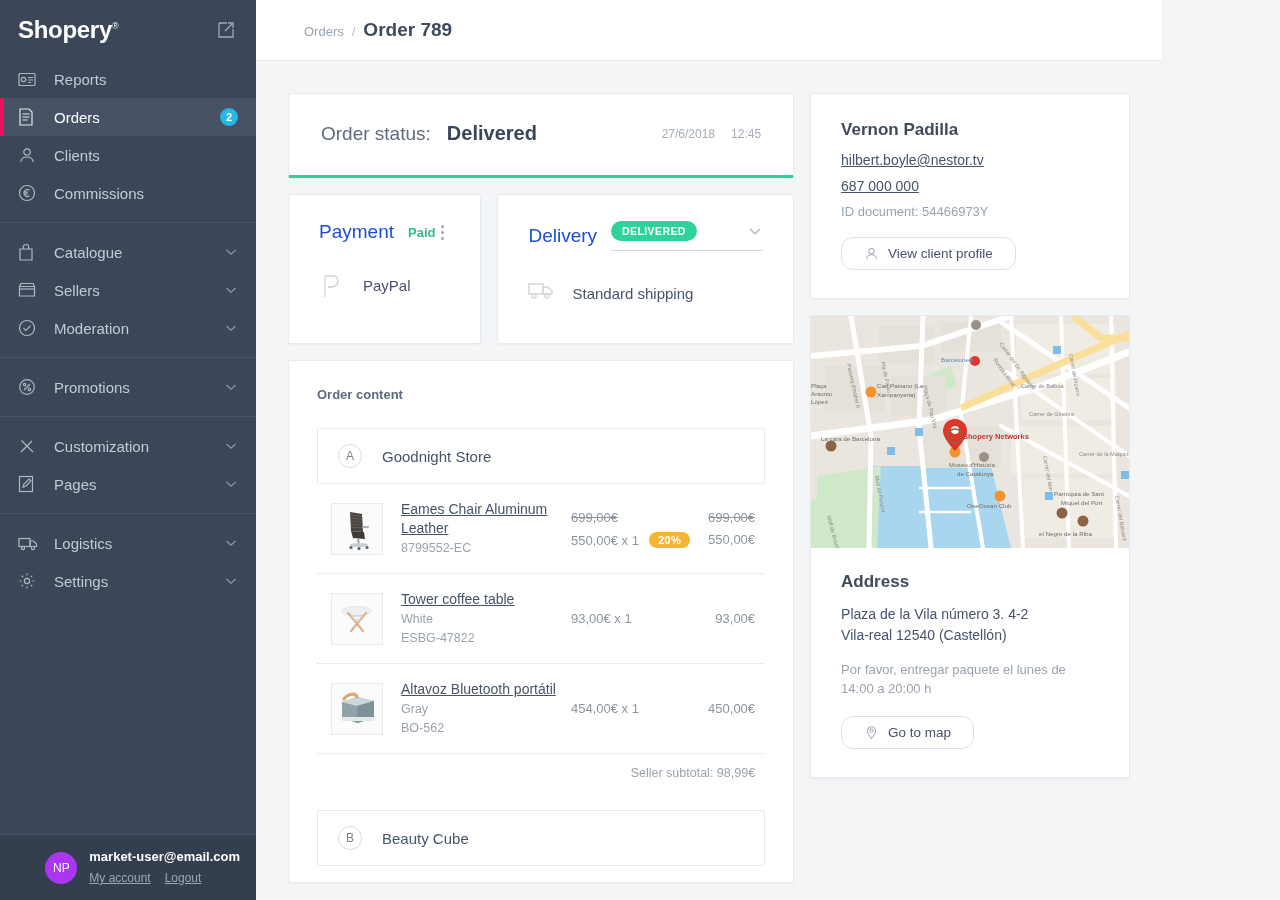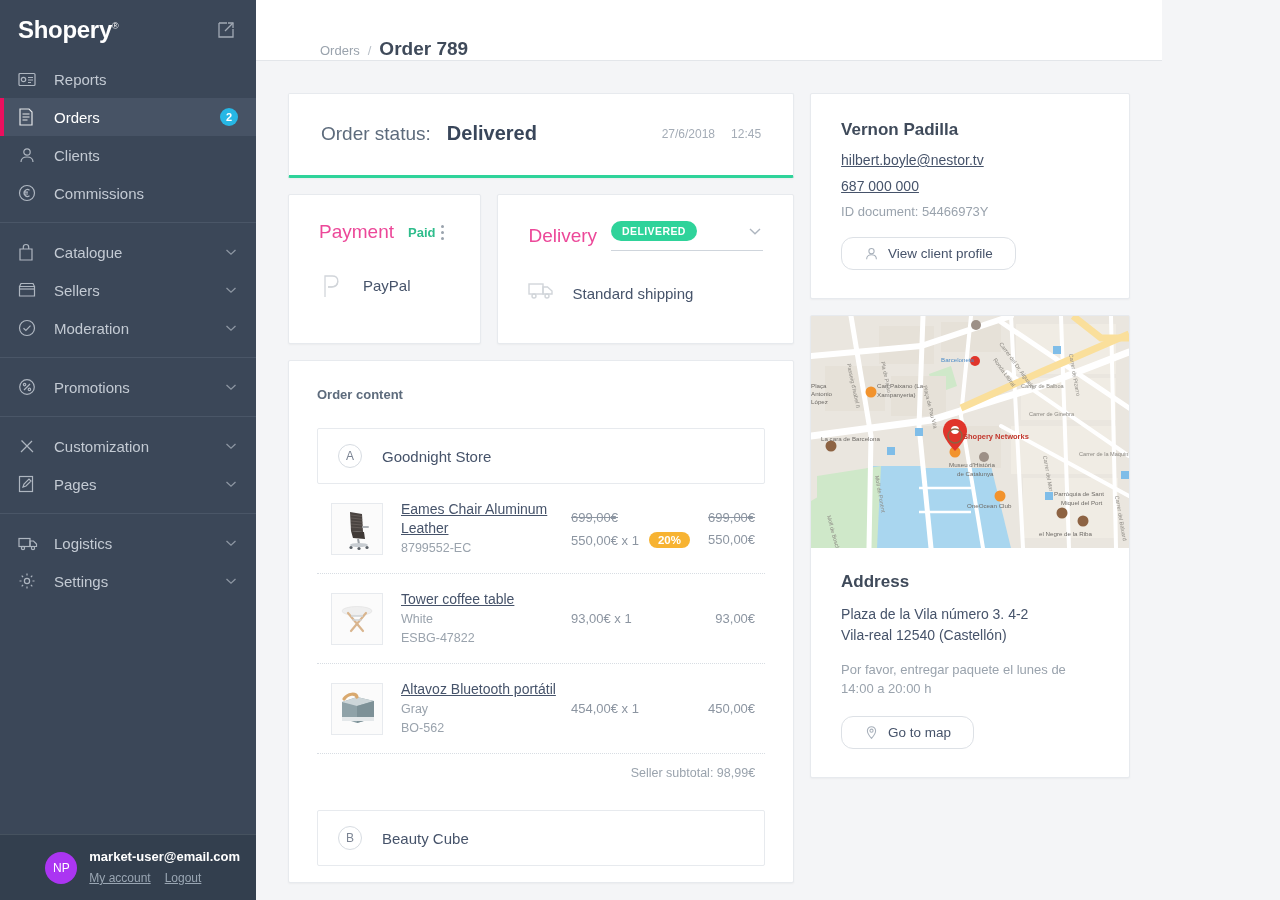--- a/index.html
+++ b/index.html
@@ -76,21 +76,21 @@
   .sb-user-links { margin-top: 3px; }
   .sb-user-links a {
     color: #9aa6b3; font-size: 12px; text-decoration: underline;
     margin-right: 14px; cursor: pointer;
   }
 
   
   .main { flex: 1 1 auto; height: 900px; display: flex; flex-direction: column; background: #f4f5f7; }
   .topbar {
     height: 61px; background: #ffffff; border-bottom: 1px solid #e3e6ea;
-    display: flex; align-items: flex-end; padding-left: 64px;
+    display: flex; align-items: center; padding-left: 48px;
   }
   .crumb-link { color: #9aa3ad; font-size: 13px; text-decoration: none; cursor: pointer; }
   .crumb-sep { color: #b9c0c8; font-size: 13px; margin: 0 8px; }
   .crumb-current { color: #3f4a5a; font-size: 19px; font-weight: bold; }
 
   .content {
     flex: 1 1 auto; overflow: hidden;
     padding: 32px 32px 0 32px;
     display: flex; gap: 16px;
   }
@@ -111,21 +111,21 @@
   .status-left { display: flex; align-items: baseline; }
   .status-label { color: #5d6b7c; font-size: 19px; margin-right: 16px; }
   .status-value { color: #39465a; font-size: 20px; font-weight: bold; }
   .status-right { color: #a4acb6; font-size: 12px; }
   .status-right .time { margin-left: 16px; }
 
   
   .pd-row { display: flex; gap: 16px; margin-bottom: 16px; }
   .pd-card { flex: 1 1 0; padding: 26px 30px 28px 30px; min-height: 150px; }
   .pd-head { display: flex; align-items: center; margin-bottom: 30px; position: relative; }
-  .pd-title { color: #ec4899; font-size: 19px; margin-right: 14px; text-align: right; }
+  .pd-title { color: #1d4ed8; font-size: 19px; margin-right: 14px; text-align: right; }
   .pd-paid { color: #2fbd8c; font-size: 13px; font-weight: bold; }
   .dots { margin-left: auto; cursor: pointer; display: flex; flex-direction: column; gap: 3px; padding: 2px 6px; }
   .dots i { width: 3px; height: 3px; border-radius: 50%; background: #9aa3ad; display: block; }
   .pill {
     background: #2fd39a; color: #ffffff; font-size: 10.5px; font-weight: bold;
     letter-spacing: .4px; border-radius: 11px; padding: 4px 11px 4px 11px;
   }
   .delivery-select {
     display: flex; align-items: center; gap: 10px;
     border-bottom: 1px solid #cfd5dc; padding-bottom: 9px;

